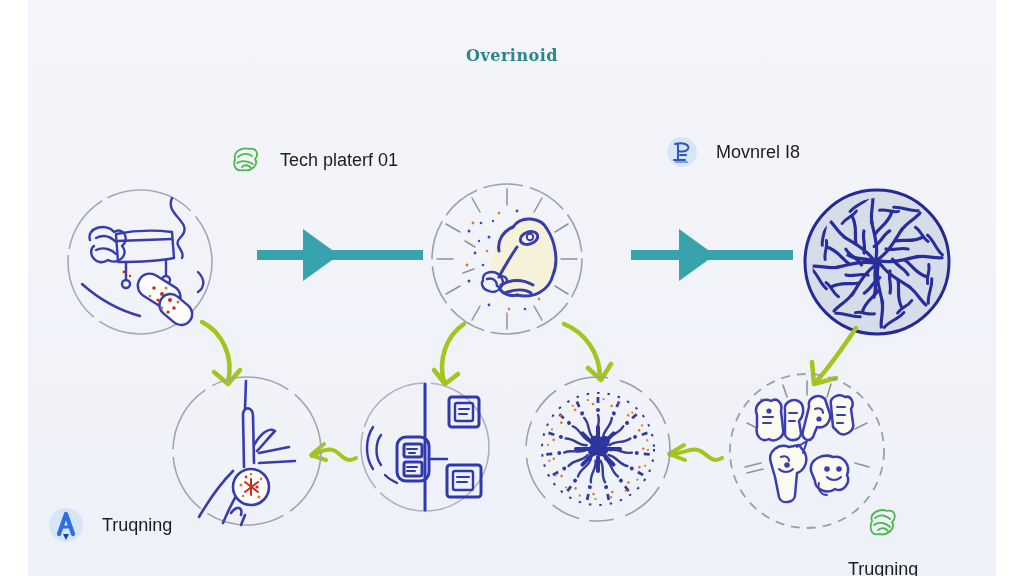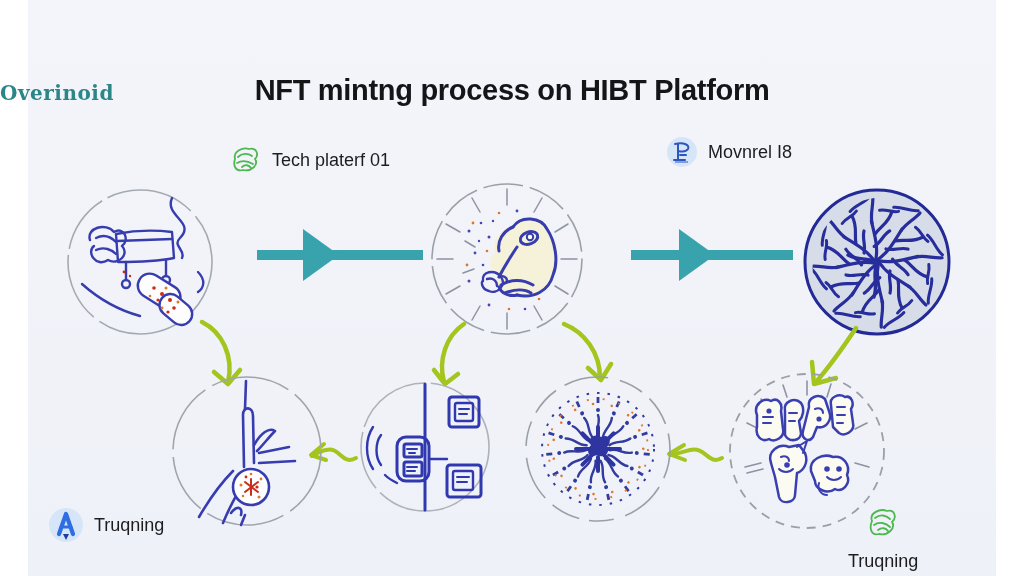--- a/index.html
+++ b/index.html
@@ -6,43 +6,42 @@
   html,body { background:#ffffff; }
   .stage {
     position:relative; width:1024px; height:576px; overflow:hidden;
     background:#ffffff; font-family:"Liberation Sans", sans-serif;
   }
   .panel {
     position:absolute; left:28px; top:0; width:968px; height:576px;
     background:linear-gradient(180deg,#f3f5fa 0%,#eff1f8 100%);
   }
   .brand {
-    position:absolute; left:0; right:0; top:46px; 
-    font-family:"DejaVu Serif", serif; font-weight:bold; font-size:20px;
-    letter-spacing:0.5px; color:#2b8688;margin-top:35px;
+    position:absolute; left:0; right:0; top:46px; text-align:center;
+    font-family:"DejaVu Serif", serif; font-weight:bold; font-size:16px;
+    letter-spacing:0.5px; color:#2b8688;
   }
   .title {
     position:absolute; left:0; right:0; top:74px; text-align:center;
     font-size:29px; font-weight:800; color:#151517; letter-spacing:-0.3px;
   }
   .badge {
-    position:absolute; display:flex; align-items:center; gap:10px;
+    position:absolute; display:flex; align-items:center; gap:18px;
     font-size:18px; font-weight:500; color:#1d1d1f; white-space:nowrap;
   }
   .node, .arrow { position:absolute; }
   svg { display:block; }
 </style>
 </head>
 <body>
 
 <div class="stage">
   <div class="panel"></div>
 
   <div class="brand">Overinoid</div>
-  <div class="title">NFT mintng process on HIBT Platform</div>
 
   <div class="badge" style="left:230px; top:144px;">
     <svg width="32" height="32" viewBox="0 0 32 32">
       <g fill="none" stroke="#4cb84f" stroke-width="1.8" stroke-linecap="round" stroke-linejoin="round">
         <path d="M5,15 C3,7 13,3 19,5 C27,3 29,11 25,15 C29,21 21,28 13,26 C5,28 3,21 5,15 Z"></path>
         <path d="M8,13 C12,9 18,9 22,12"></path>
         <path d="M7,19 C12,16 18,17 23,20"></path>
         <path d="M12,23 C15,20 19,21 21,24"></path>
       </g>
     </svg>

